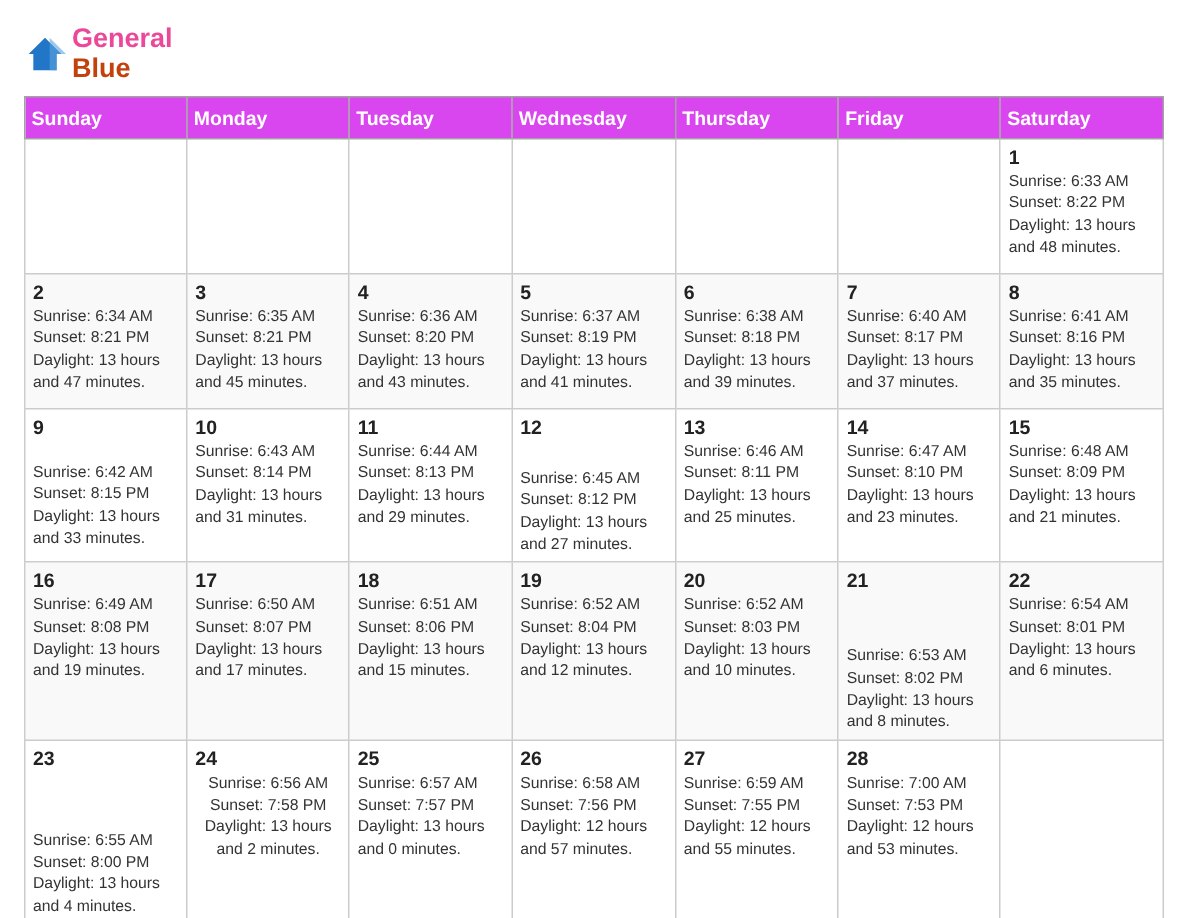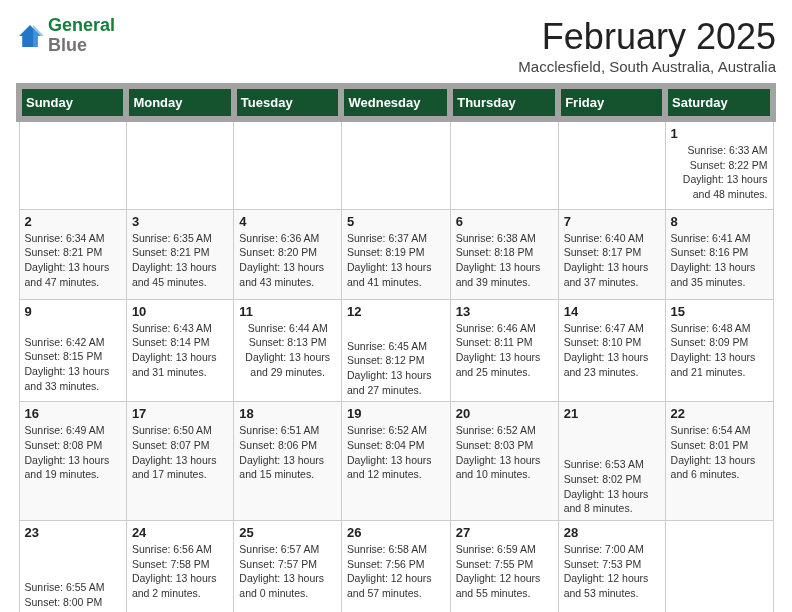--- a/index.html
+++ b/index.html
@@ -19,22 +19,22 @@
     .logo {
       display: flex;
       align-items: center;
       gap: 4px;
     }
     .logo-text {
       font-size: 18px;
       font-weight: bold;
       line-height: 1.1;
     }
-    .logo-general { color: #15803d; }
-    .logo-blue { color: #737373; }
+    .logo-general { color: #ec4899; }
+    .logo-blue { color: #c2410c; }
     .logo-icon {
       width: 28px;
       height: 28px;
     }
     .title-block {
       text-align: right;
     }
     .cal-title {
       font-size: 36px;
       font-weight: normal;
@@ -43,27 +43,27 @@
     .cal-subtitle {
       font-size: 15px;
       color: #444;
     }
     .calendar {
       width: 100%;
       border-collapse: collapse;
       border: 1px solid #ccc;
     }
     .calendar th {
-      background: #14532d;
+      background: #d946ef;
       color: #fff;
       font-size: 13px;
       font-weight: bold;
       padding: 6px 4px;
       text-align: left;
-      border: 6px solid #a3a3a3;
+      border: 1px solid #a3a3a3;
     }
     .calendar td {
       width: 110px;
       vertical-align: top;
       border: 1px solid #ccc;
       padding: 4px 5px;
       height: 90px;
       background: #fff;
     }
     .calendar tr:nth-child(even) td {
@@ -92,24 +92,20 @@
   <div class="logo">
     <svg class="logo-icon" viewBox="0 0 36 36" xmlns="http://www.w3.org/2000/svg">
       <polygon points="18,4 32,18 28,18 28,32 8,32 8,18 4,18" fill="#2176c7"></polygon>
       <polygon points="22,4 36,18 28,18 28,32 22,32" fill="#5ba3e0" opacity="0.6"></polygon>
     </svg>
     <div class="logo-text">
       <span class="logo-general">General</span><br>
       <span class="logo-blue">Blue</span>
     </div>
   </div>
-  <div class="title-block">
-    <div class="cal-title">February 2025</div>
-    <div class="cal-subtitle">Macclesfield, South Australia, Australia</div>
-  </div>
 </div>
 
 <table class="calendar">
   <thead>
     <tr>
     <th>Sunday</th>
         <th>Monday</th>
         <th>Tuesday</th>
         <th>Wednesday</th>
         <th>Thursday</th>
@@ -120,21 +116,21 @@
   <tbody id="calendar-body">
   <tr>
         <td class="empty-cell"></td>
         <td class="empty-cell"></td>
         <td class="empty-cell"></td>
         <td class="empty-cell"></td>
         <td class="empty-cell"></td>
         <td class="empty-cell"></td>
         <td>
           <span class="day-num">1</span>
-          <div class="day-info" style="white-space: pre-line; text-align: right;">Sunrise: 6:33 AM
+          <div class="day-info" style="white-space: pre-line;">Sunrise: 6:33 AM
 Sunset: 8:22 PM
 Daylight: 13 hours
 and 48 minutes.</div>
         </td>
       </tr>
       <tr>
         <td>
           <span class="day-num">2</span>
           <div class="day-info" style="white-space: pre-line;">Sunrise: 6:34 AM
 Sunset: 8:21 PM
@@ -194,21 +190,21 @@
         </td>
         <td>
           <span class="day-num">10</span>
           <div class="day-info" style="white-space: pre-line;">Sunrise: 6:43 AM
 Sunset: 8:14 PM
 Daylight: 13 hours
 and 31 minutes.</div>
         </td>
         <td>
           <span class="day-num">11</span>
-          <div class="day-info" style="white-space: pre-line; text-align: center;">Sunrise: 6:44 AM
+          <div class="day-info" style="white-space: pre-line;">Sunrise: 6:44 AM
 Sunset: 8:13 PM
 Daylight: 13 hours
 and 29 minutes.</div>
         </td>
         <td>
           <span class="day-num">12</span>
           <div class="day-info" style="white-space: pre-line; margin-top: 20px;">Sunrise: 6:45 AM
 Sunset: 8:12 PM
 Daylight: 13 hours
 and 27 minutes.</div>
@@ -289,21 +285,21 @@
       <tr>
         <td>
           <span class="day-num">23</span>
           <div class="day-info" style="white-space: pre-line; margin-top: 40px;">Sunrise: 6:55 AM
 Sunset: 8:00 PM
 Daylight: 13 hours
 and 4 minutes.</div>
         </td>
         <td>
           <span class="day-num">24</span>
-          <div class="day-info" style="white-space: pre-line;">Sunrise: 6:56 AM
+          <div class="day-info" style="white-space: pre-line; text-align: center;">Sunrise: 6:56 AM
 Sunset: 7:58 PM
 Daylight: 13 hours
 and 2 minutes.</div>
         </td>
         <td>
           <span class="day-num">25</span>
           <div class="day-info" style="white-space: pre-line;">Sunrise: 6:57 AM
 Sunset: 7:57 PM
 Daylight: 13 hours
 and 0 minutes.</div>

